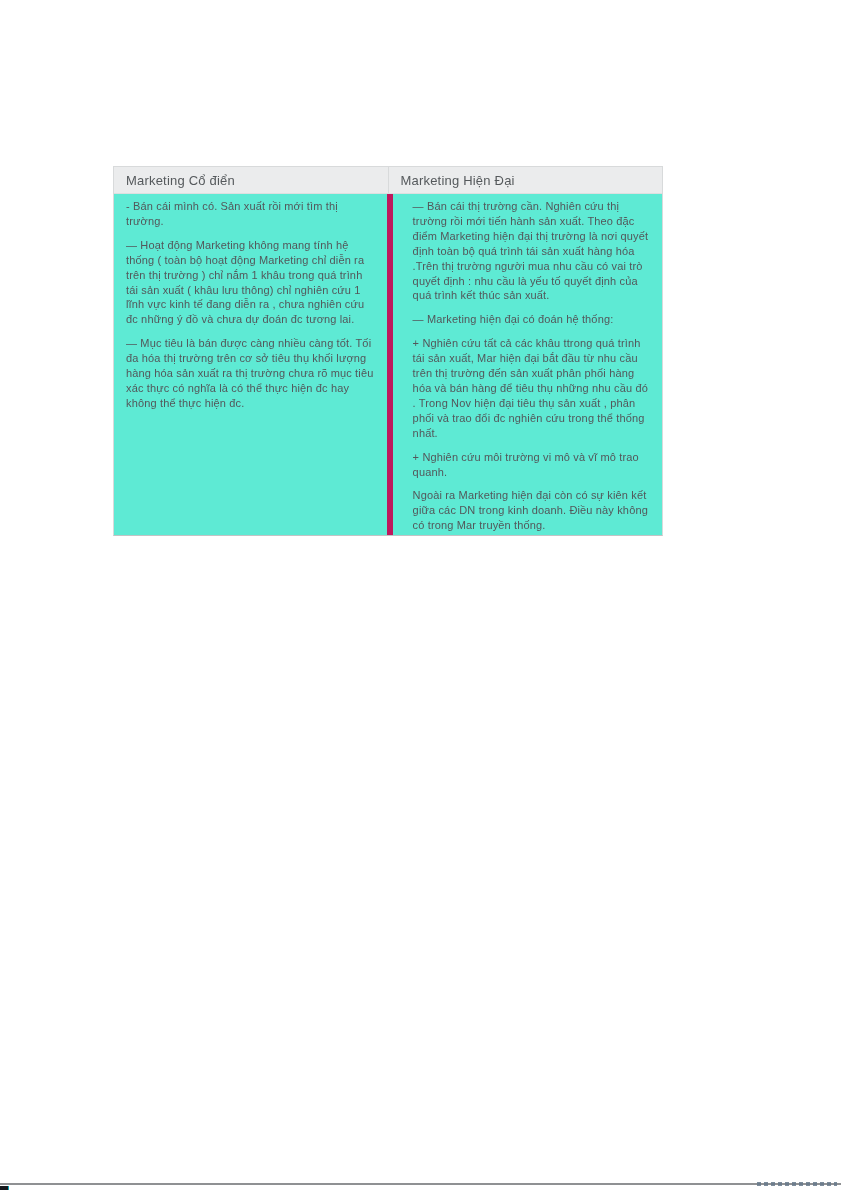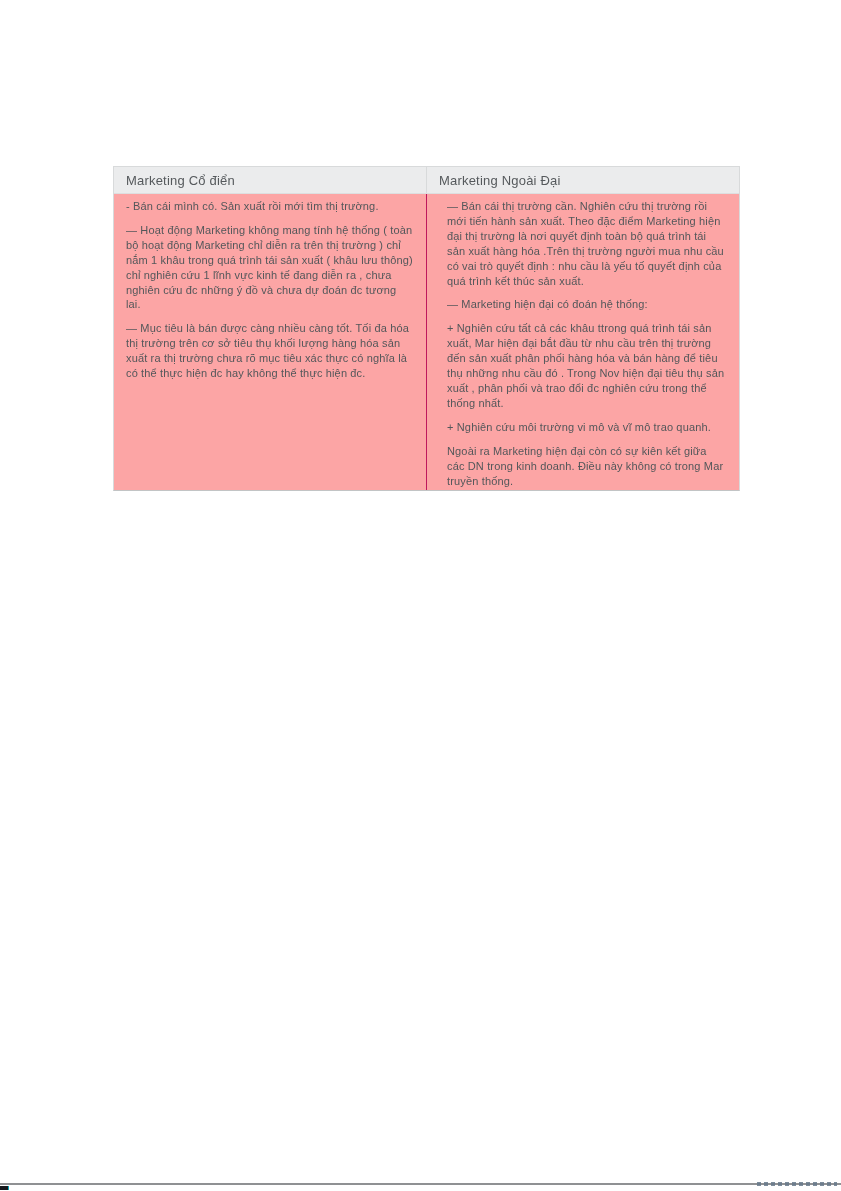--- a/index.html
+++ b/index.html
@@ -14,25 +14,25 @@
     background: #ffffff;
     overflow: hidden;
     font-family: "Liberation Sans", "DejaVu Sans", sans-serif;
   }
 
   
   .cmp-table {
     position: absolute;
     left: 113px;
     top: 166px;
-    width: 627px;
+    width: 550px;
     box-sizing: border-box;
     border: 1px solid #d8dadb;
     border-bottom: 1px solid #c2c4c5;
-    background: #fca5a5;
+    background: #5eead4;
   }
   .header-row {
     display: flex;
     background: #ebeced;
     border-bottom: 1px solid #dddfe0;
   }
   .header-cell {
     box-sizing: border-box;
     width: 312px;
     padding: 6px 12px 5px 12px;
@@ -53,21 +53,21 @@
     box-sizing: border-box;
     width: 312px;
     padding: 5px 12px 2px 12px;
     font-size: 11px;
     line-height: 14.9px;
     color: #53575a;
     letter-spacing: 0.15px;
   }
   .body-cell.right {
     width: 313px;
-    border-left: 1px solid #be185d;
+    border-left: 6px solid #be185d;
     padding-left: 20px;
   }
   .body-cell p {
     margin: 0 0 9px 0;
   }
   .body-cell p:last-child {
     margin-bottom: 0;
   }
 
   
@@ -102,21 +102,21 @@
 </style>
 </head>
 <body>
 
 <div class="page">
 
   <div class="cmp-table">
 
     <div class="header-row">
       <div class="header-cell">Marketing Cổ điển</div>
-      <div class="header-cell right">Marketing Ngoài Đại</div>
+      <div class="header-cell right">Marketing Hiện Đại</div>
     </div>
 
     <div class="body-row">
 
       <div class="body-cell">
         <p>- Bán cái mình có. Sản xuất rồi mới tìm thị trường.</p>
         <p>— Hoạt động Marketing không mang tính hệ thống ( toàn bộ hoạt động Marketing chỉ diễn ra trên thị trường ) chỉ nắm 1 khâu trong quá trình tái sản xuất ( khâu lưu thông) chỉ nghiên cứu 1 lĩnh vực kinh tế đang diễn ra , chưa nghiên cứu đc những ý đồ và chưa dự đoán đc tương lai.</p>
         <p>— Mục tiêu là bán được càng nhiều càng tốt. Tối đa hóa thị trường trên cơ sở tiêu thụ khối lượng hàng hóa sản xuất ra thị trường chưa rõ mục tiêu xác thực có nghĩa là có thể thực hiện đc hay không thể thực hiện đc.</p>
       </div>
 

